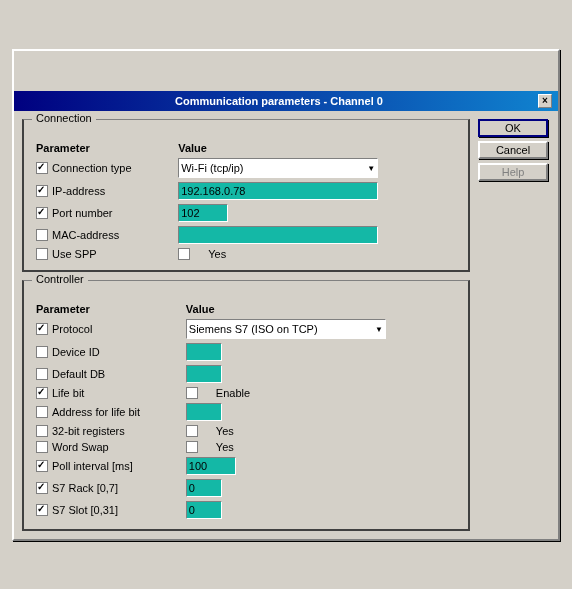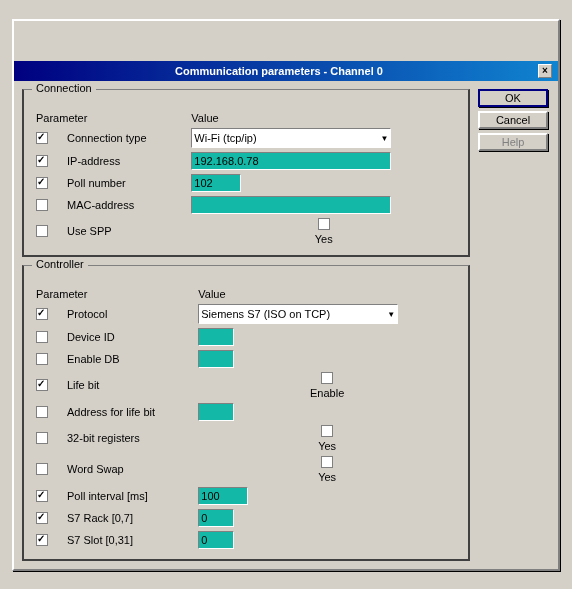--- a/index.html
+++ b/index.html
@@ -89,33 +89,33 @@
       padding: 0 4px;
       font-size: 11px;
     }
     .params-table {
       width: 100%;
       border-collapse: collapse;
       margin-top: 4px;
     }
     .params-table th {
       text-align: left;
-      font-weight: normal;
+      font-weight: bold;
       font-size: 11px;
       padding: 2px 4px;
       white-space: nowrap;
     }
     .params-table td {
       padding: 2px 4px;
       vertical-align: middle;
     }
     .param-label {
       display: flex;
       align-items: center;
-      gap: 19px;
+      gap: 4px;
       white-space: nowrap;
     }
     .win-input {
       height: 18px;
       font-size: 11px;
       font-family: 'MS Sans Serif', Tahoma, Arial, sans-serif;
       border: 1px solid;
       border-color: #808080 #ffffff #ffffff #808080;
       background: #14b8a6;
       padding: 0 2px;
@@ -164,22 +164,21 @@
       font-size: 10px;
       position: absolute;
       top: -2px;
       left: 0px;
       color: black;
       font-weight: bold;
     }
     .inline-check-label {
       display: flex;
       align-items: center;
-      gap: 3px;
-      flex-direction: column;
+      gap: 18px;
     }
     .win-button {
       width: 70px;
       height: 18px;
       background: #d4d0c8;
       border: 2px solid #ffffff;
       border-right-color: #808080;
       border-bottom-color: #808080;
       box-shadow: 1px 1px 0 #000;
       font-size: 11px;
@@ -233,21 +232,21 @@
                     <input type="checkbox" class="win-checkbox" checked="" style="">
                     <span>IP-address</span>
                   </div>
                 </td>
                 <td><input type="text" class="win-input win-input-wide" value="192.168.0.78" style=""></td>
               </tr>
               <tr>
                 <td>
                   <div class="param-label">
                     <input type="checkbox" class="win-checkbox" checked="" style="">
-                    <span>Poll number</span>
+                    <span>Port number</span>
                   </div>
                 </td>
                 <td><input type="text" class="win-input win-input-sm" value="102" style=""></td>
               </tr>
               <tr>
                 <td>
                   <div class="param-label">
                     <input type="checkbox" class="win-checkbox" style="">
                     <span>MAC-address</span>
                   </div>
@@ -297,21 +296,21 @@
                     <input type="checkbox" class="win-checkbox" style="">
                     <span>Device ID</span>
                   </div>
                 </td>
                 <td><input type="text" class="win-input win-input-xs" style=""></td>
               </tr>
               <tr>
                 <td>
                   <div class="param-label">
                     <input type="checkbox" class="win-checkbox" style="">
-                    <span>Enable DB</span>
+                    <span>Default DB</span>
                   </div>
                 </td>
                 <td><input type="text" class="win-input win-input-xs" style=""></td>
               </tr>
               <tr>
                 <td>
                   <div class="param-label">
                     <input type="checkbox" class="win-checkbox" checked="" style="">
                     <span>Life bit</span>
                   </div>

